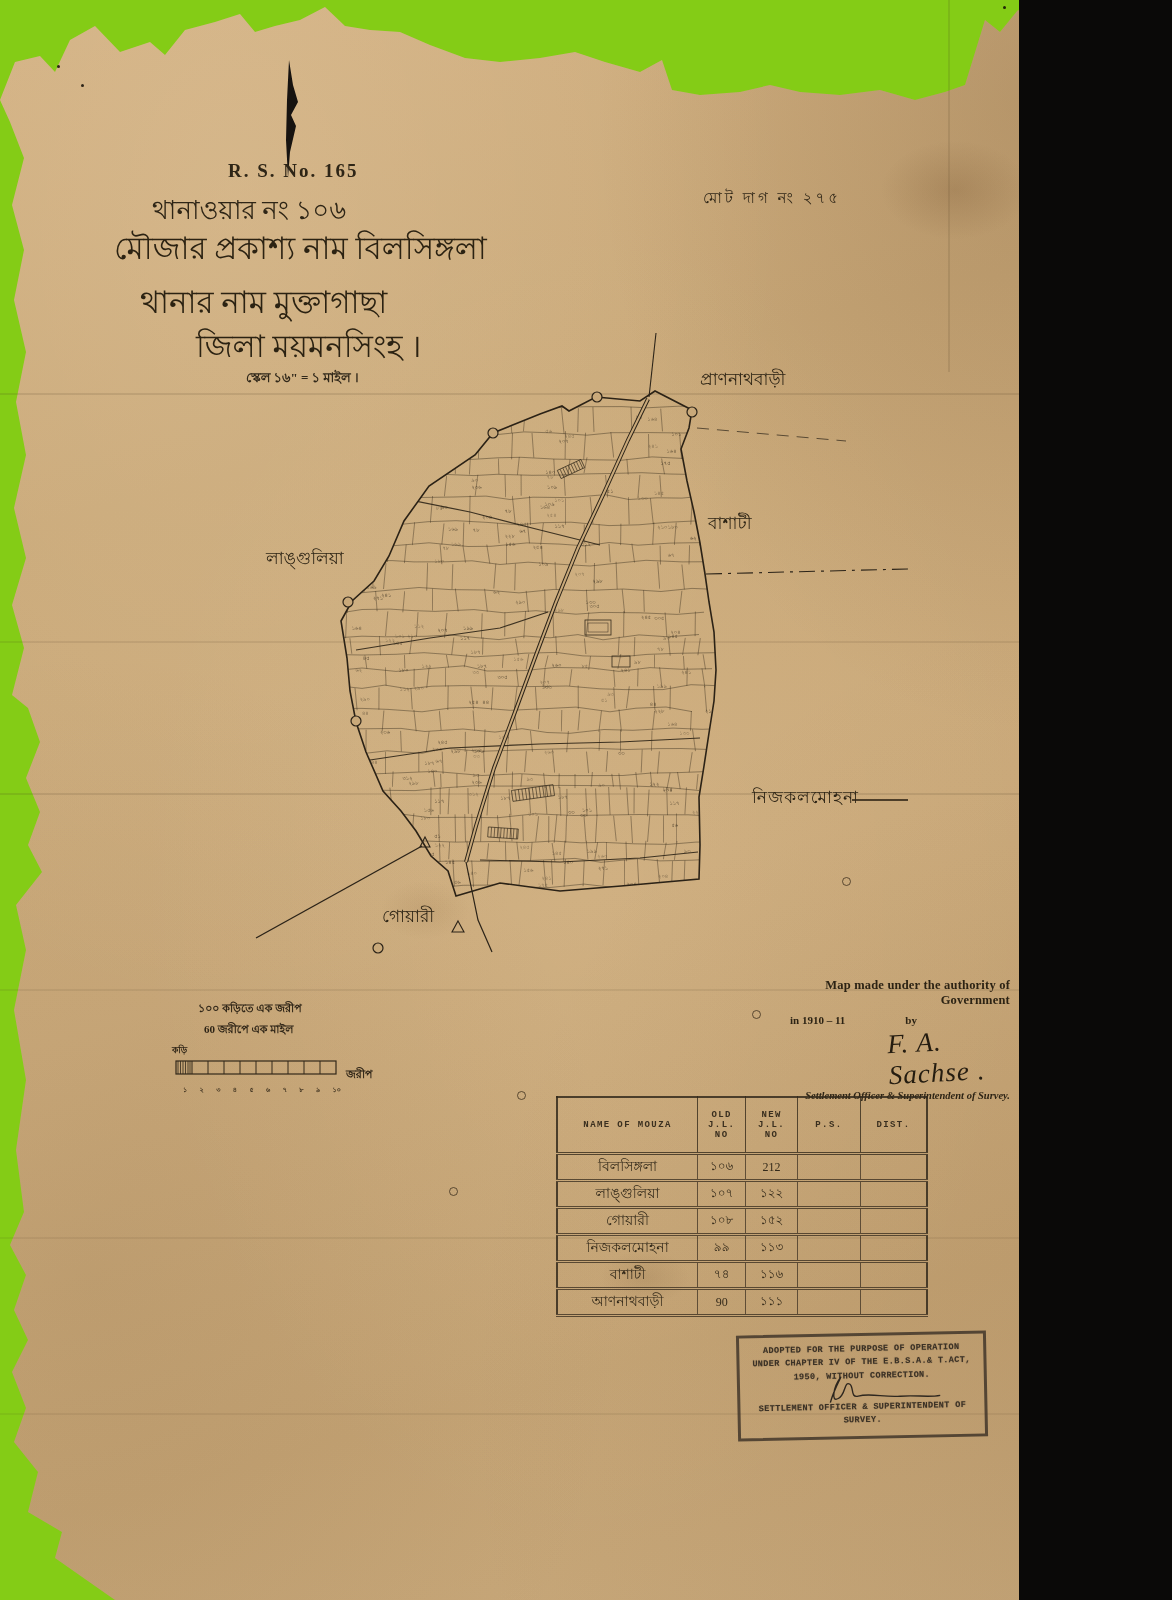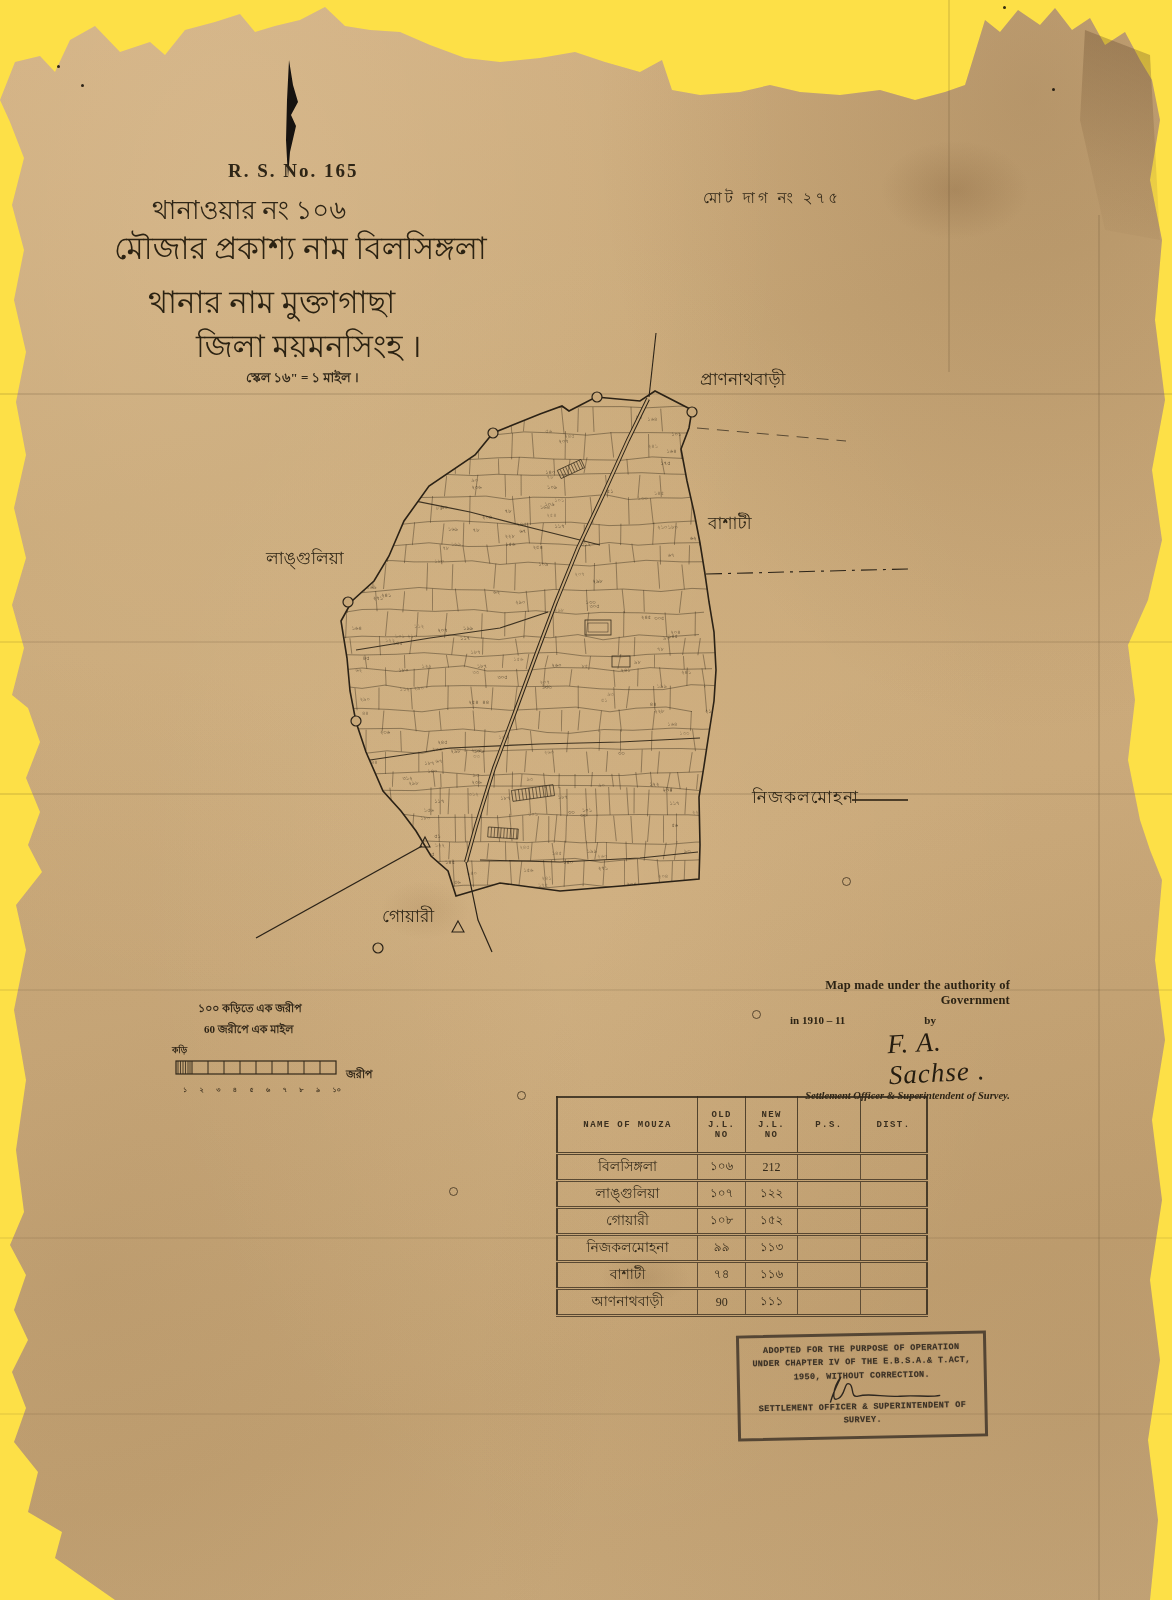--- a/index.html
+++ b/index.html
@@ -1,16 +1,16 @@
 <!DOCTYPE html>
 <html><head>
 <meta charset="utf-8">
 <style>
   html,body{margin:0;padding:0;background:#0a0908;}
-  #canvas{position:relative;width:1172px;height:1600px;background:#fde047;overflow:hidden;
+  #canvas{position:relative;width:1019px;height:1600px;background:#84cc16;overflow:hidden;
           font-family:"Liberation Serif",serif;color:#33281a;}
   
   #paper{position:absolute;left:0;top:0;width:1172px;height:1600px;
     background:
       radial-gradient(ellipse at 20% 12%, rgba(255,240,210,.14), transparent 42%),
       radial-gradient(ellipse at 88% 6%, rgba(95,65,35,.20), transparent 30%),
       radial-gradient(ellipse at 50% 55%, rgba(255,236,200,.08), transparent 55%),
       radial-gradient(ellipse at 92% 88%, rgba(120,85,45,.13), transparent 40%),
       radial-gradient(ellipse at 8% 80%, rgba(110,80,45,.12), transparent 35%),
       linear-gradient(165deg,#d2b082 0%,#c9a878 28%,#ccab7c 55%,#c4a374 80%,#c8a97c 100%);
@@ -36,21 +36,21 @@
   .stain{position:absolute;border-radius:50%;pointer-events:none;}
   .pin{position:absolute;width:3px;height:3px;border-radius:50%;background:rgba(15,10,5,.85);}
   .ring{position:absolute;width:7px;height:7px;border-radius:50%;border:1px solid rgba(55,42,25,.75);}
   .tear-slit{position:absolute;left:286px;top:60px;width:14px;height:120px;
     background:#171310;clip-path:polygon(3px 0px,7px 25px,12px 42px,5px 55px,10px 66px,4px 92px,2px 118px,0px 80px,1px 40px);}
   
   .t-line{position:absolute;white-space:nowrap;}
   #rs-no{left:228px;top:160px;font-size:19px;font-weight:bold;letter-spacing:2px;color:#2e2516;}
   #thana-war{left:152px;top:190px;font-size:26px;color:#2e2516;}
   #mouza-name{left:114px;top:224px;font-size:31px;color:#2b2212;}
-  #thana-name{left:148px;top:278px;font-size:31px;color:#2b2212;}
+  #thana-name{left:140px;top:278px;font-size:31px;color:#2b2212;}
   #zila-name{left:196px;top:322px;font-size:31px;color:#2b2212;}
   #scale-line{left:246px;top:368px;font-size:13px;font-weight:bold;color:#31281a;}
   #dag-no{left:703px;top:186px;font-size:15px;letter-spacing:3px;color:#2f2617;}
   
   .map-label{position:absolute;font-size:17px;color:#2d2415;white-space:nowrap;}
   #lbl-0{left:700px;top:366px;}
   #lbl-1{left:708px;top:510px;}
   #lbl-2{left:266px;top:545px;}
   #lbl-3{left:752px;top:784px;letter-spacing:1px;}
   #lbl-4{left:382px;top:903px;}
@@ -60,21 +60,21 @@
   #scalebar .l1{margin-left:30px;font-size:11px;}
   #scalebar .l2{margin-left:36px;font-size:11px;margin-top:2px;}
   #sb-kori{font-size:9px;display:block;margin:3px 0 0 4px;}
   #sb-ticks{display:flex;justify-content:space-between;width:158px;margin-left:15px;font-size:6.5px;color:#3a2e1d;}
   #sb-jorip{font-size:11px;}
   
   #authority{position:absolute;left:760px;top:978px;width:250px;color:#2c2314;}
   #authority .a1{font-size:12.5px;font-weight:bold;text-align:right;letter-spacing:.2px;}
   #authority .a-row{display:flex;margin-top:6px;font-size:11px;font-weight:bold;}
   #authority .a-year{margin-left:30px;}
-  #authority .a-by{margin-left:79px;}
+  #authority .a-by{margin-left:60px;}
   #sig{font-size:27px;font-style:italic;transform:rotate(-3deg);margin:0 0 0 128px;letter-spacing:1px;color:#241c10;}
   #authority .a3{font-size:10.5px;font-weight:bold;font-style:italic;text-align:right;margin-top:2px;}
   
   #jl-table{position:absolute;left:556px;top:1096px;width:372px;border-collapse:collapse;
     border:2px solid rgba(52,42,28,.85);color:#342a1a;}
   #jl-table th{font-family:"Liberation Mono",monospace;font-size:9px;letter-spacing:1.4px;
     border:1px solid rgba(52,42,28,.8);border-bottom:3px double rgba(52,42,28,.8);
     padding:12px 2px;font-weight:bold;color:#3a2f1f;}
   #jl-table td{border:1px solid rgba(52,42,28,.7);border-bottom:3px double rgba(52,42,28,.75);
     padding:0 4px;height:16px;text-align:center;}

